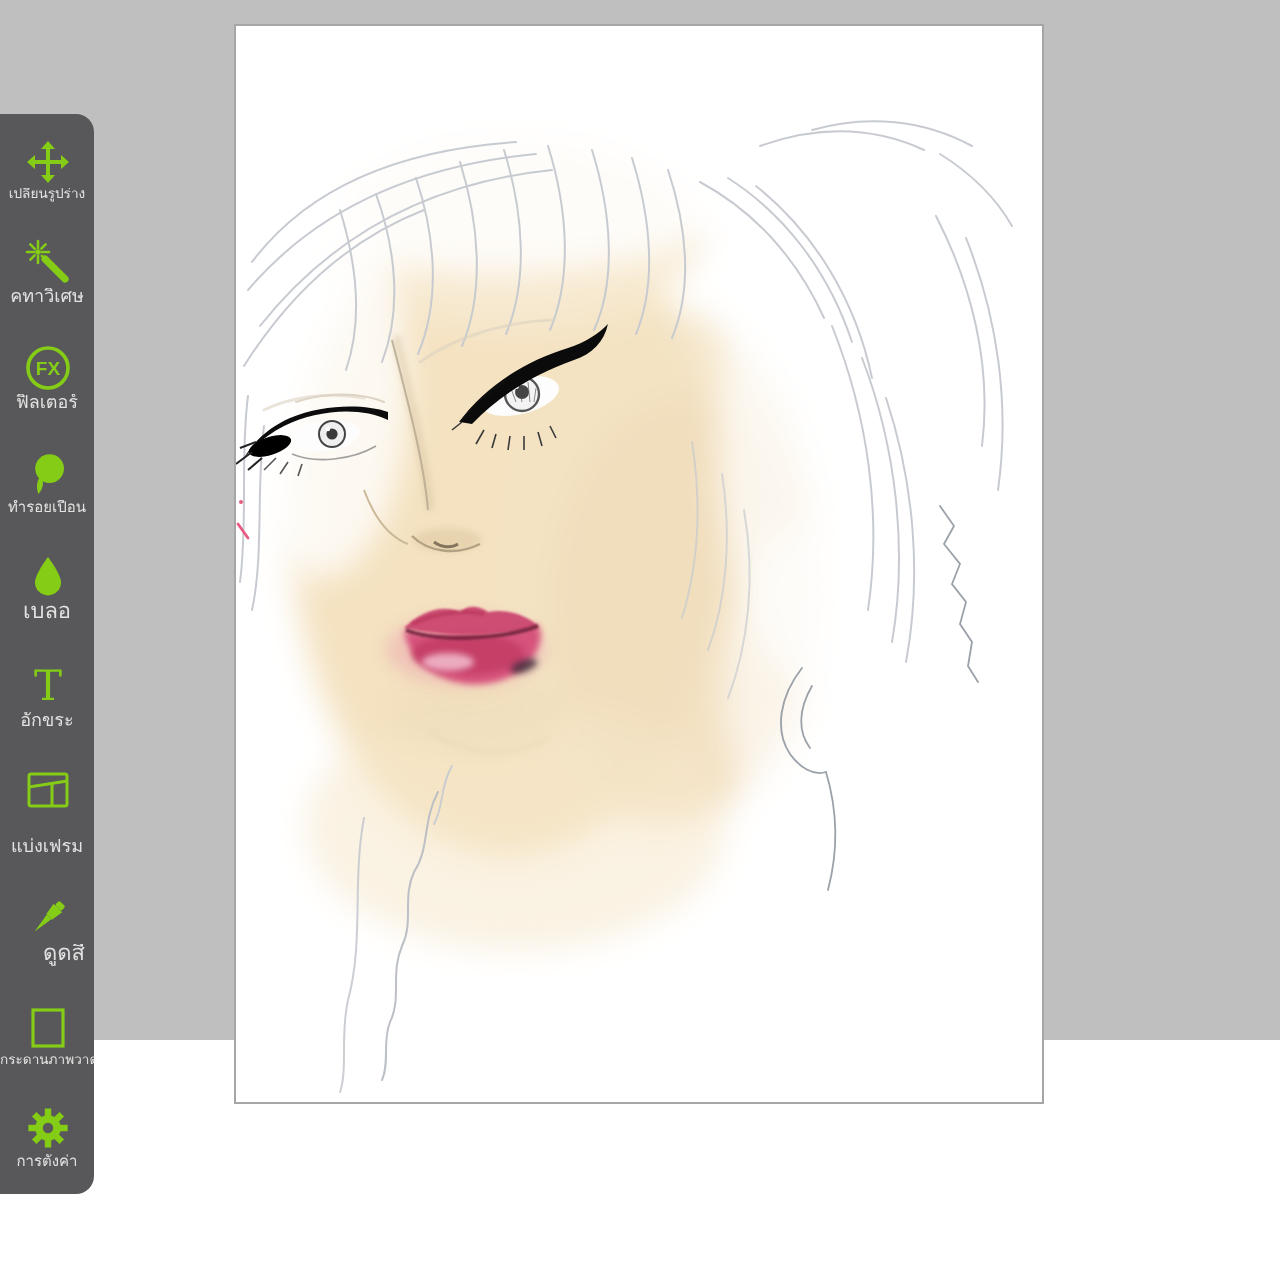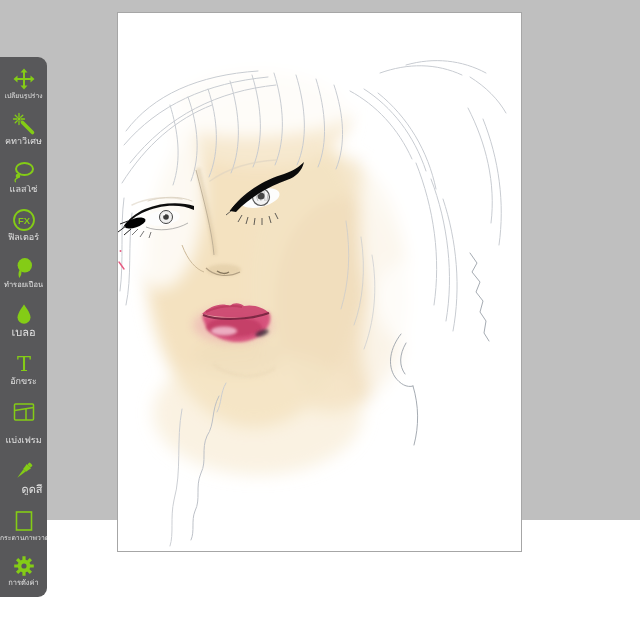--- a/index.html
+++ b/index.html
@@ -189,30 +189,20 @@
             <g stroke="currentColor" stroke-width="1.3" stroke-linecap="round">
               <path d="M7 1.5v3.5M7 9v3.5M1.5 7H5M9 7h3.5M3.2 3.2l2.2 2.2M10.8 10.8 8.9 8.9M10.8 3.2 8.7 5.3M3.2 10.8l2.1-2.1"></path>
             </g>
             <circle cx="7" cy="7" r="1.4" fill="currentColor"></circle>
             <path d="M10.5 10.5 20.5 20.5" stroke="currentColor" stroke-width="3.6" stroke-linecap="round"></path>
           </svg>
         </span>
     <span class="tool-label" style="font-size: 9px;">คทาวิเศษ</span>
   </div>
 
-  <div class="tool">
-    <span class="tool-icon">
-          <svg xmlns="http://www.w3.org/2000/svg" viewBox="0 0 24 24">
-            <ellipse cx="12.5" cy="9" rx="8.5" ry="6" fill="none" stroke="currentColor" stroke-width="2"></ellipse>
-            <circle cx="6" cy="16" r="2.3" fill="currentColor"></circle>
-            <path d="M5.5 17.8 C3.2 18.8 2.6 20.3 3.4 21.8" fill="none" stroke="currentColor" stroke-width="1.3" stroke-linecap="round"></path>
-          </svg>
-        </span>
-    <span class="tool-label" style="font-size: 9px;">แลสโซ่</span>
-  </div>
 
   <div class="tool">
     <span class="tool-icon">
           <svg xmlns="http://www.w3.org/2000/svg" viewBox="0 0 24 24">
             <circle cx="12" cy="12" r="10" fill="none" stroke="currentColor" stroke-width="1.8"></circle>
             <text x="12" y="15.5" text-anchor="middle" font-family="Liberation Sans, sans-serif" font-weight="bold" font-size="9.5" fill="currentColor">FX</text>
           </svg>
         </span>
     <span class="tool-label" style="font-size: 9px;">ฟิลเตอร์</span>
   </div>

